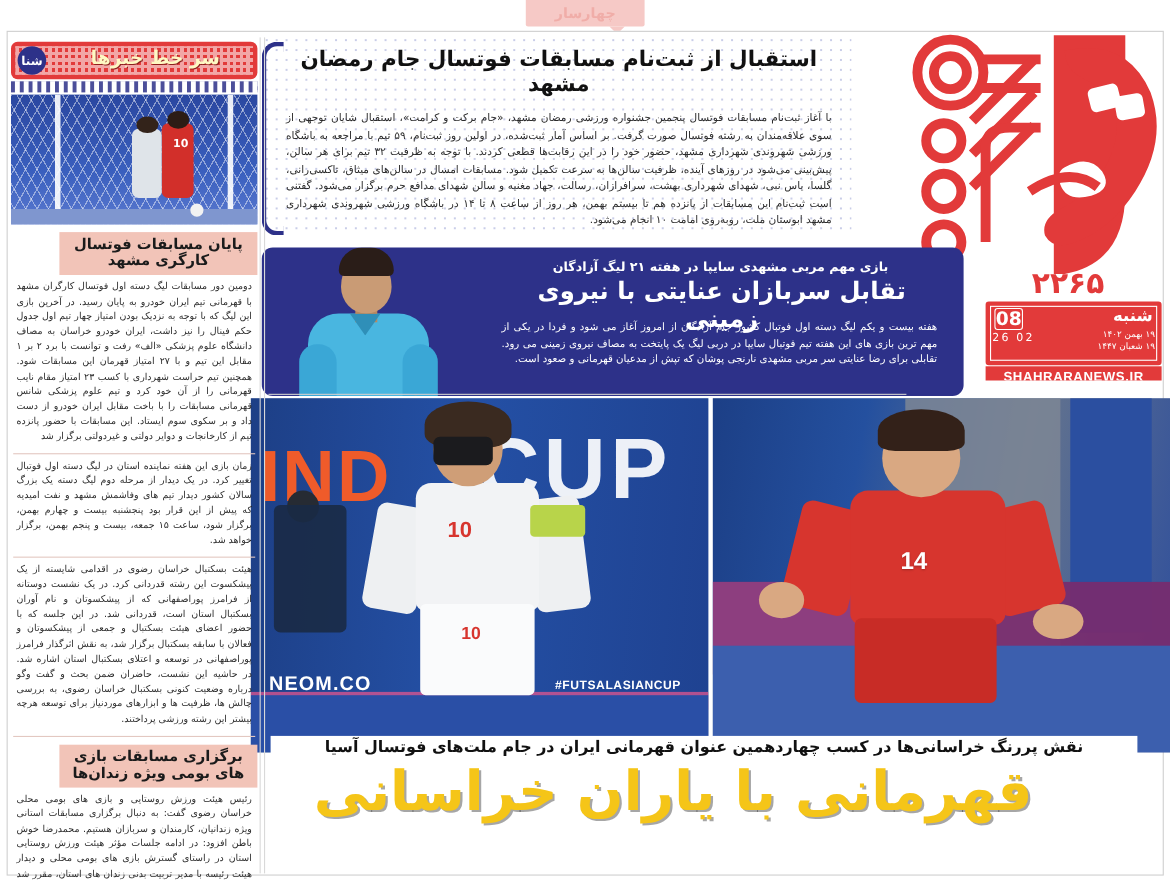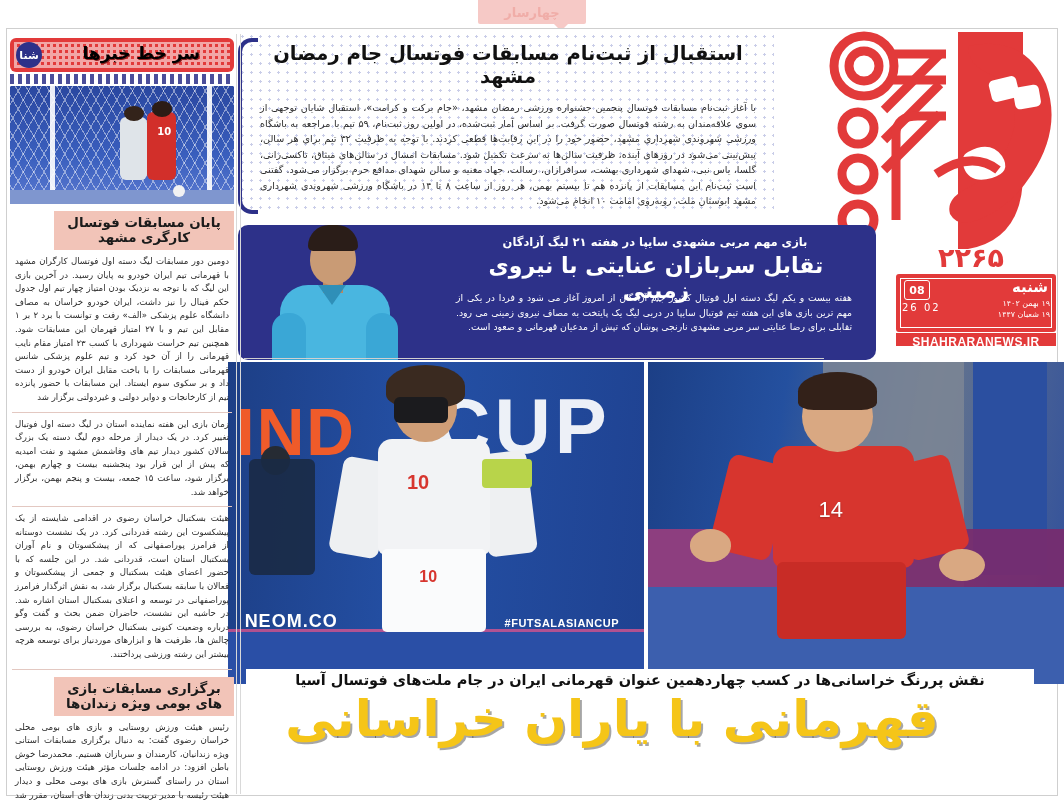--- a/index.html
+++ b/index.html
@@ -56,21 +56,21 @@
     box-sizing:border-box;overflow:hidden;
   }
   .datebox .inner{
     position:absolute;inset:2px;border:1px solid #fff;box-sizing:border-box;
   }
   .dow{
     position:absolute;right:6px;top:2px;color:#fff;font-size:15px;font-weight:bold;
   }
   .daynum{
     position:absolute;left:6px;top:4px;width:24px;height:18px;border:1px solid #fff;
-    border-radius:3px;color:#fff;font-size:11px;font-weight:bold;
+    border-radius:3px;color:#fff;font-size:17px;font-weight:bold;
     display:flex;align-items:center;justify-content:center;direction:ltr;
   }
   .daysmall{
     position:absolute;left:4px;top:26px;color:#fff;font-size:10px;
     direction:ltr;letter-spacing:2px;
   }
   .dlines{
     position:absolute;right:4px;top:22px;color:#fff;font-size:8px;line-height:11px;
     text-align:right;white-space:nowrap;
   }
@@ -160,21 +160,21 @@
   .pa .adbar{position:absolute;left:0;bottom:22%;width:100%;height:26%;background:#7a2a6d;opacity:.9;}
   .pa .adbar2{position:absolute;left:0;bottom:22%;width:46%;height:26%;background:#8d3e7f;}
   .pa .ptorso{position:absolute;left:30%;top:26%;width:34%;height:38%;background:#d7352e;border-radius:16px 16px 10px 10px;}
   .pa .pshort{position:absolute;left:31%;top:62%;width:31%;height:24%;background:#c82c26;border-radius:6px;}
   .pa .phead{position:absolute;left:37%;top:6%;width:17%;height:22%;background:#d9a882;border-radius:50%;}
   .pa .phair{position:absolute;left:36%;top:3%;width:19%;height:12%;background:#332119;border-radius:50% 50% 20% 20%;}
   .pa .parmL{position:absolute;left:17%;top:30%;width:15%;height:30%;background:#d7352e;border-radius:10px;transform:rotate(14deg);}
   .pa .parmR{position:absolute;left:60%;top:30%;width:15%;height:30%;background:#d7352e;border-radius:10px;transform:rotate(-14deg);}
   .pa .phandL{position:absolute;left:10%;top:52%;width:10%;height:10%;background:#d9a882;border-radius:50%;}
   .pa .phandR{position:absolute;left:70%;top:58%;width:11%;height:10%;background:#d9a882;border-radius:50%;}
-  .pa .pnum{position:absolute;left:41%;top:42%;color:#fff;font-size:22px;font-weight:normal;
+  .pa .pnum{position:absolute;left:41%;top:42%;color:#fff;font-size:22px;font-weight:bold;
     font-family:"Liberation Sans",sans-serif;direction:ltr;text-shadow:0 1px 2px rgba(0,0,0,.25);}
 
   
   .pb{background:linear-gradient(95deg,#1d3f86 0%,#2450a5 45%,#1f4291 100%);}
   .pb .cupword{
     position:absolute;right:8%;top:6%;color:rgba(255,255,255,.92);
     font-size:78px;font-weight:bold;letter-spacing:4px;direction:ltr;
     font-family:"Liberation Sans",sans-serif;
   }
   .pb .indword{
@@ -232,21 +232,21 @@
     position:relative;margin:6px 4px 0 4px;height:34px;
     background:#e23a3a;border-radius:6px;overflow:hidden;
   }
   .sb-head .hatch{
     position:absolute;inset:4px;
     background-image:repeating-linear-gradient(90deg,#fff 0 3px,transparent 3px 6px),
                      repeating-linear-gradient(0deg,#fff 0 3px,transparent 3px 6px);
     opacity:.55;
   }
   .sb-head .title{
-    position:absolute;right:34px;top:5px;color:#000000;font-size:17px;font-weight:bold;
+    position:absolute;right:34px;top:5px;color:#fef9c3;font-size:17px;font-weight:bold;
     text-shadow:1px 1px 0 #8e1f1f;z-index:2;
   }
   .sb-head .badge{
     position:absolute;left:6px;top:4px;width:26px;height:26px;border-radius:50%;
     background:#2d3189;color:#fff;font-size:11px;font-weight:bold;
     display:flex;align-items:center;justify-content:center;z-index:3;
   }
   .sb-checker{
     margin:2px 4px 0 4px;height:10px;
     background-image:repeating-linear-gradient(90deg,#2d3189 0 4px,#fff 4px 8px),

